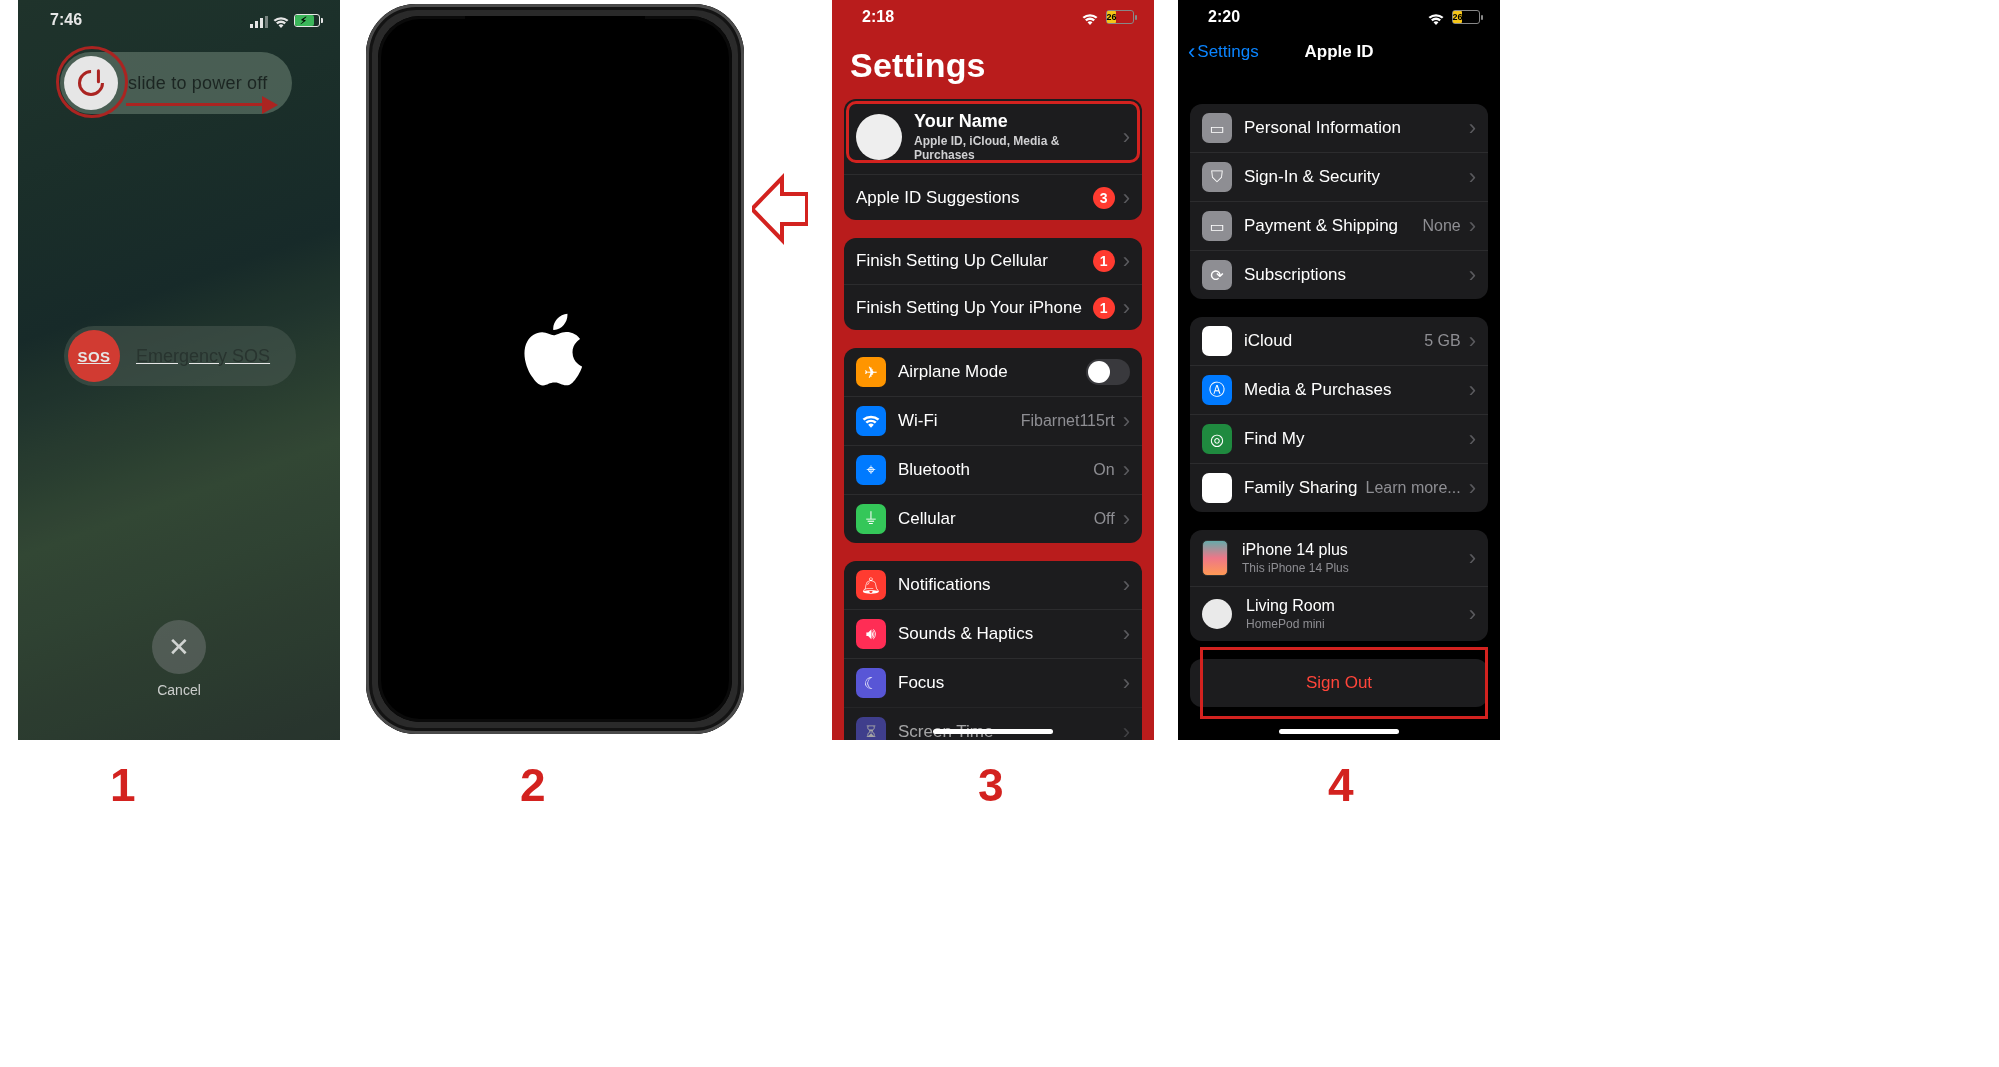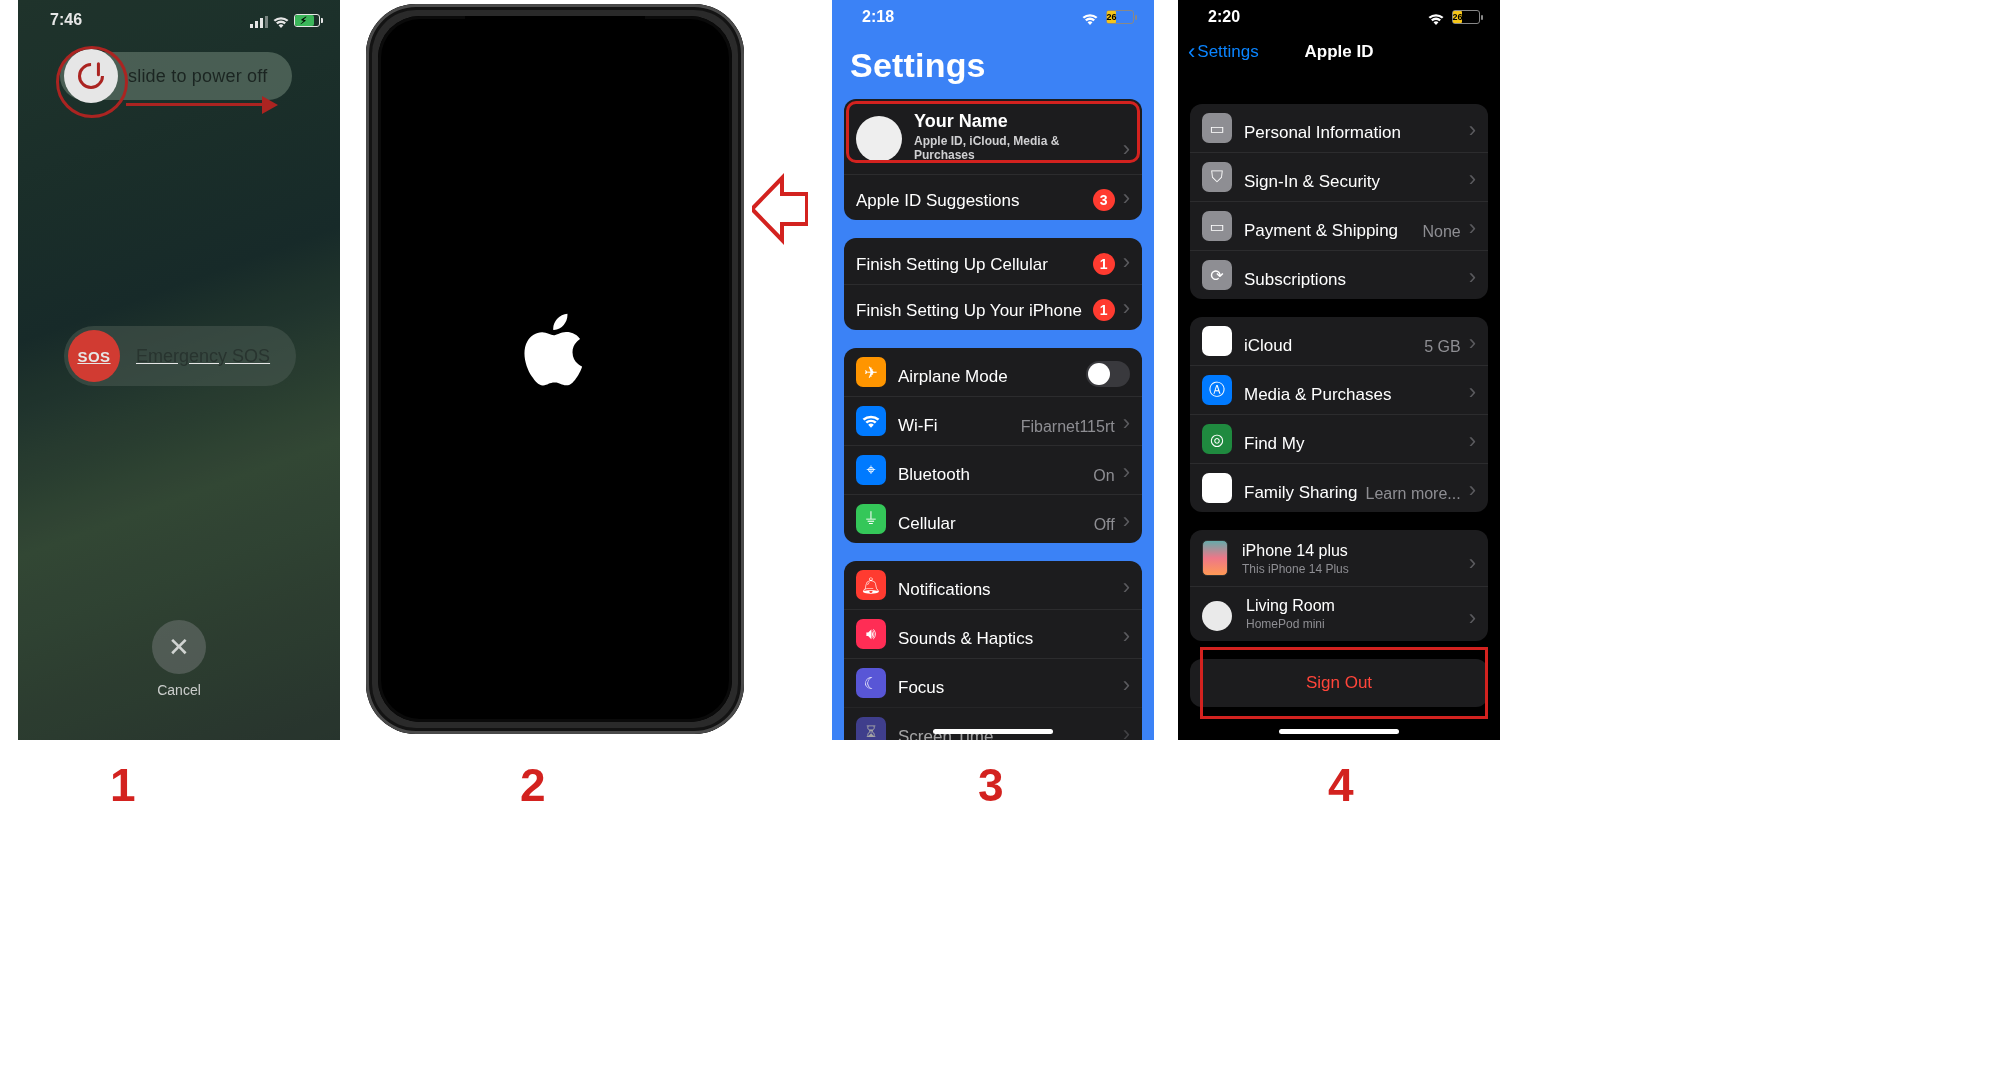--- a/index.html
+++ b/index.html
@@ -14,21 +14,21 @@
   .p1-status { position:absolute; top:6px; left:0; right:0; height:28px; font-size:16px; font-weight:600; display:flex; justify-content:space-between; padding:0 20px 0 32px; align-items:center; color:#fff; }
   .status-icons { display:flex; align-items:center; gap:5px; }
   .sig-icon { width:18px; height:12px; display:inline-block; }
   .wifi-icon { width:16px; height:12px; display:inline-block; }
   .batt { width:26px; height:13px; border:1.5px solid #fff; border-radius:3px; position:relative; display:inline-flex; align-items:center; }
   .batt::after { content:""; position:absolute; right:-4px; top:3px; width:2px; height:5px; background:#fff; border-radius:0 1px 1px 0; }
   .batt-fill { height:100%; border-radius:2px; }
   .batt.charging .batt-fill { background:#30d158; width:80%; }
   .batt .bolt { position:absolute; left:5px; top:0; font-size:10px; color:#000; }
 
-  .slider-pill { position:absolute; left:42px; top:52px; width:232px; height:48px; background:rgba(120,150,130,0.55); border-radius:34px; display:flex; align-items:center; }
+  .slider-pill { position:absolute; left:42px; top:52px; width:232px; height:62px; background:rgba(120,150,130,0.55); border-radius:34px; display:flex; align-items:center; }
   .slider-knob { width:54px; height:54px; border-radius:50%; background:#fff; margin:4px; display:flex; align-items:center; justify-content:center; }
   .power-glyph { width:26px; height:26px; border:3px solid var(--red); border-top-color:transparent; border-radius:50%; position:relative; transform:rotate(45deg); }
   .power-glyph::after { content:""; position:absolute; left:9px; top:-7px; width:3px; height:14px; background:var(--red); border-radius:2px; transform:rotate(-45deg); }
   .slider-text { color:#1d2a25; font-size:18px; font-weight:500; margin-left:6px; letter-spacing:.2px; }
   .knob-ring { position:absolute; left:38px; top:46px; width:72px; height:72px; border:3px solid var(--red); border-radius:50%; pointer-events:none; }
   .red-arrow-r { position:absolute; left:108px; top:94px; width:152px; height:20px; pointer-events:none; }
   .red-arrow-r::before { content:""; position:absolute; left:0; top:9px; width:136px; height:3px; background:var(--red); }
   .red-arrow-r::after { content:""; position:absolute; right:0; top:2px; border-left:16px solid var(--red); border-top:9px solid transparent; border-bottom:9px solid transparent; }
 
   .sos-pill { position:absolute; left:46px; top:326px; width:232px; height:60px; background:rgba(80,100,90,0.55); border-radius:32px; display:flex; align-items:center;text-decoration:underline; }
@@ -42,36 +42,36 @@
 
   
   #panel2-area { position:absolute; left:352px; top:0; width:460px; height:740px; }
   .phone-frame { position:absolute; left:14px; top:4px; width:378px; height:730px; border-radius:50px; background:#2a2a2a; box-shadow:0 0 0 3px #4a4a4a inset, 0 0 0 6px #131313 inset; padding:12px; }
   .phone-inner { width:100%; height:100%; background:#000; border-radius:42px; position:relative; overflow:hidden; box-shadow:0 0 0 3px #0a0a0a inset; }
   .notch { position:absolute; left:50%; top:0; transform:translateX(-50%); width:180px; height:30px; background:#000; border-radius:0 0 20px 20px; }
   .apple-logo { position:absolute; left:50%; top:50%; transform:translate(-50%,-62%); color:#fff; font-size:72px; }
   .big-arrow-left { position:absolute; left:400px; top:170px; width:56px; height:78px; pointer-events:none; }
 
   
-  #panel3 { left:832px; background:#3b82f6; }
+  #panel3 { left:832px; background:#b91c1c; }
   #panel4 { left:1178px; background:#000; }
   .status-bar-dark { height:30px; display:flex; justify-content:space-between; align-items:center; padding:4px 20px 0 30px; font-size:16px; font-weight:600; color:#fff; }
   .batt-pct { display:flex; align-items:center; gap:8px;text-align:center; }
   .batt-box { width:28px; height:14px; border:1.5px solid #888; border-radius:3px; position:relative; }
   .batt-box::after { content:""; position:absolute; right:-4px; top:4px; width:2px; height:5px; background:#888; border-radius:1px; }
   .batt-level { height:100%; background:var(--battery-yellow); border-radius:1px; display:flex; align-items:center; justify-content:center; font-size:9px; font-weight:800; color:#000; }
 
   .settings-title { font-size:34px; font-weight:800; padding:16px 18px 14px; letter-spacing:.2px; }
   .nav-header { display:flex; align-items:center; height:44px; position:relative; }
   .nav-back { position:absolute; left:10px; display:flex; align-items:center; color:var(--blue-link); font-size:17px; gap:2px; }
   .nav-back-chev { font-size:22px; line-height:0; }
   .nav-title { margin:0 auto; font-size:17px; font-weight:700; }
 
   .group { margin:0 12px 18px; background:var(--gray-cell); border-radius:12px; overflow:hidden; }
-  .cell { display:flex; align-items:flex-end; min-height:46px; padding:9px 12px; border-top:1px solid var(--sep); position:relative; }
+  .cell { display:flex; align-items:center; min-height:46px; padding:9px 12px; border-top:1px solid var(--sep); position:relative; }
   .cell:first-child { border-top:none; }
   .cell .icon { width:30px; height:30px; border-radius:7px; margin-right:12px; flex-shrink:0; display:flex; align-items:center; justify-content:center; color:#fff; font-size:16px; }
   .cell .label { flex:1; font-size:17px; font-weight:500; }
   .cell .value { color:var(--text-sec); font-size:16px; margin-right:6px; }
   .cell .chev { color:#5a5a5e; font-size:22px; font-weight:300; margin-left:2px; }
   .badge { min-width:22px; height:22px; border-radius:11px; background:#ff3b30; color:#fff; font-size:14px; font-weight:700; display:flex; align-items:center; justify-content:center; margin-right:6px; padding:0 6px; }
   .toggle { width:44px; height:26px; background:#39393d; border-radius:13px; position:relative; }
   .toggle::after { content:""; position:absolute; left:2px; top:2px; width:22px; height:22px; border-radius:50%; background:#fff; }
 
   .profile-cell { padding:12px; }

